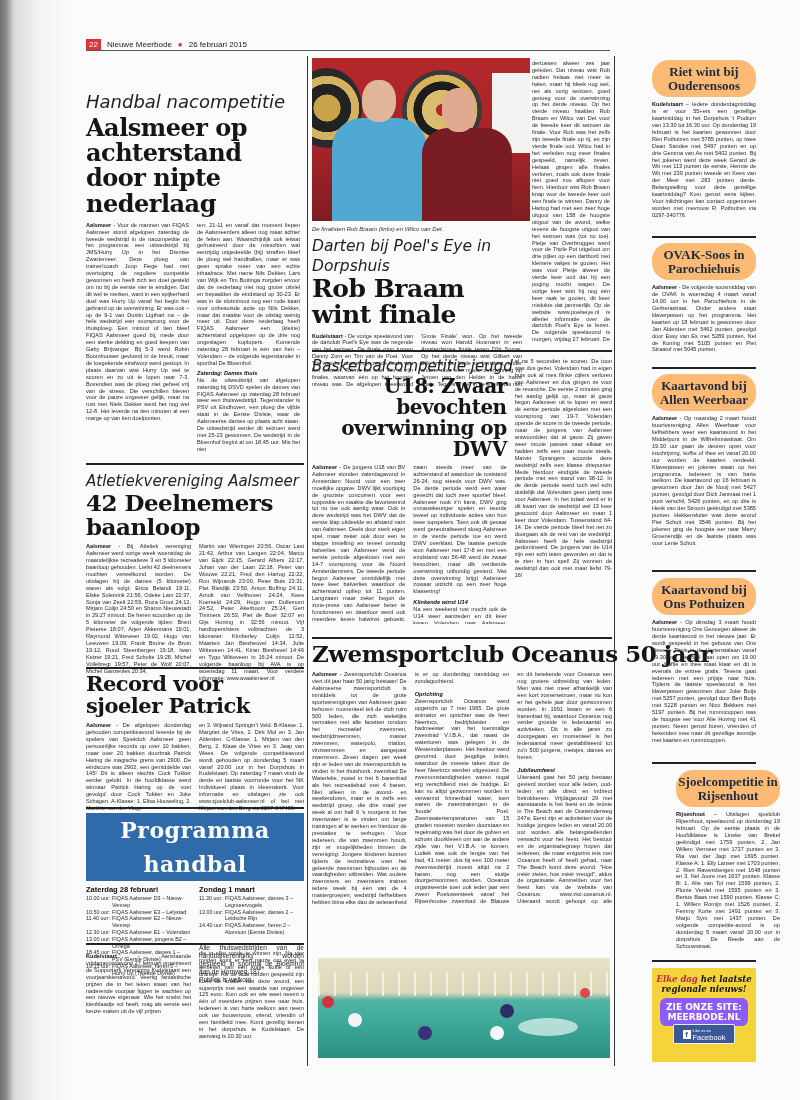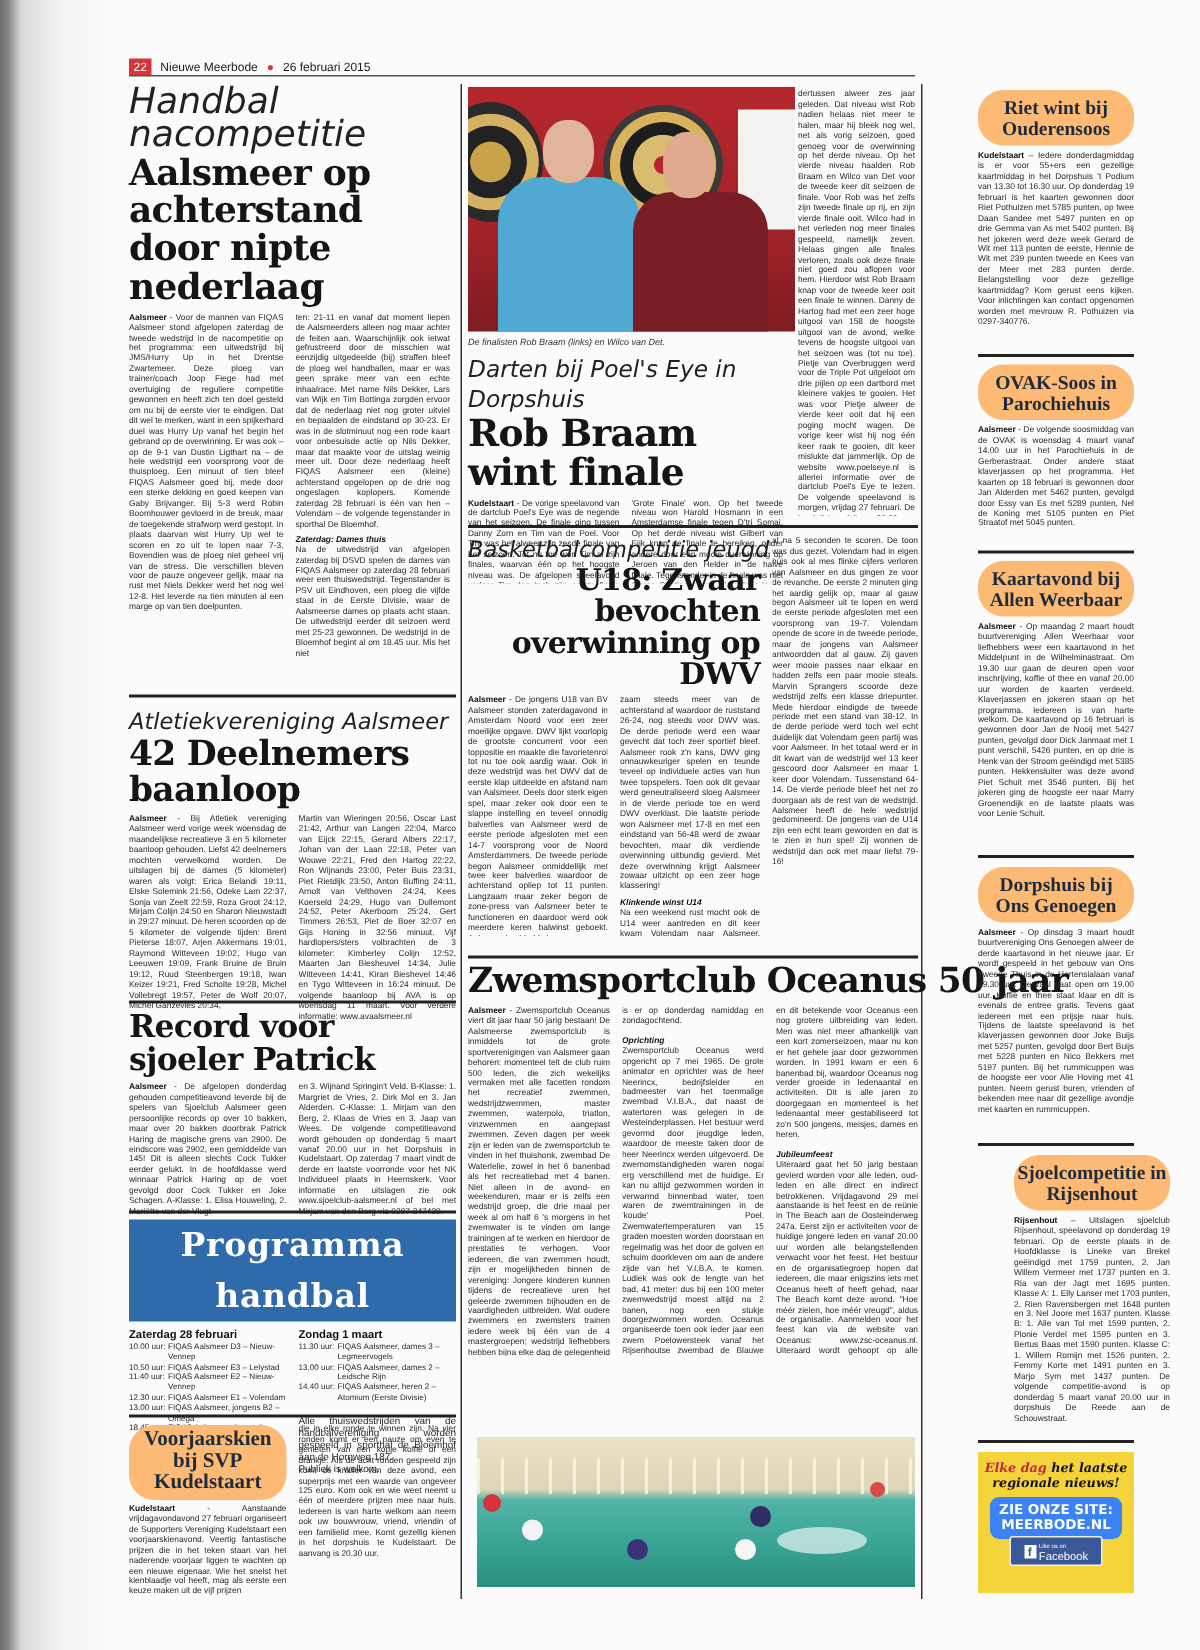--- a/index.html
+++ b/index.html
@@ -26,41 +26,41 @@
   .caption{font-size:6px;font-style:italic;color:#333;}
   .prog-title{background:#2f6aaa;color:#fff;font-family:"DejaVu Serif",serif;font-weight:bold;text-align:center;font-size:22px;line-height:34px;letter-spacing:0.5px;}
   .prog-list{font-size:5.4px;line-height:6.8px;color:#2a2a2a;}
   .prog-list .day{font-weight:bold;font-size:7.5px;line-height:10px;color:#111;}
   .prog-row{display:flex;}
   .prog-row .t{width:26px;flex:none;}
   .ad{position:absolute;left:652px;top:968px;width:104px;height:94px;background:#f4d43a;text-align:center;}
   .ad .line1{font-family:"DejaVu Serif",serif;font-style:italic;font-weight:bold;font-size:8.5px;color:#c02a3a;margin-top:6px;}
   .ad .line1 span{color:#111;}
   .ad .line2{font-family:"DejaVu Serif",serif;font-style:italic;font-weight:bold;font-size:8.5px;color:#111;}
-  .ad .btn{margin:4px 8px 0;background:#3b82f6;color:#fff;font-family:"DejaVu Sans",sans-serif;font-weight:bold;font-size:9px;line-height:10px;padding:4px 2px;border-radius:6px;}
+  .ad .btn{margin:4px 8px 0;background:#8b5cf6;color:#fff;font-family:"DejaVu Sans",sans-serif;font-weight:bold;font-size:9px;line-height:10px;padding:4px 2px;border-radius:6px;}
   .ad .fb{margin:-2px auto 0;width:56px;background:#3b5998;color:#fff;font-size:7.5px;padding:2px;border-radius:2px;border:1px solid #eee;display:flex;align-items:center;justify-content:center;gap:2px;}
   .ad .fb .f{background:#fff;color:#3b5998;font-weight:bold;font-size:8px;width:8px;line-height:9px;}
   .subhead{font-weight:bold;font-style:italic;color:#111;}
 </style>
 </head>
 <body>
 
 <div class="topshadow"></div>
 <div class="leftshadow"></div>
 <div class="page"></div>
 
 <div class="masthead">
   <span class="pagenum">22</span>
   <span>Nieuwe Meerbode</span>
   <span class="dot">●</span>
   <span>26 februari 2015</span>
 </div>
 
 <div class="abs" style="left:86px;top:56px;width:214px;">
-  <div class="kicker" style="font-size:24px;line-height:22px;">Handbal nacompetitie</div>
+  <div class="kicker" style="font-size:18px;line-height:22px;margin-top:35px;">Handbal nacompetitie</div>
   <div class="headline" style="font-size:24px;margin-top:2px;">Aalsmeer op achterstand door nipte nederlaag</div>
   <div class="cols2" style="margin-top:6px;">
     <div class="body" style="height:300px;overflow:hidden;"><b>Aalsmeer</b> <span>- Voor de mannen van FIQAS Aalsmeer stond afgelopen zaterdag de tweede wedstrijd in de nacompetitie op het programma: een uitwedstrijd bij JMS/Hurry Up in het Drentse Zwartemeer. Deze ploeg van trainer/coach Joop Fiege had met overtuiging de reguliere competitie gewonnen en heeft zich ten doel gesteld om nu bij de eerste vier te eindigen. Dat dit wel te merken, want in een spijkerhard duel was Hurry Up vanaf het begin het gebrand op de overwinning. Er was ook – op de 9-1 van Dustin Ligthart na – de hele wedstrijd een voorsprong voor de thuisploeg. Een minuut of tien bleef FIQAS Aalsmeer goed bij, mede door een sterke dekking en goed keepen van Gaby Brijvanger. Bij 5-3 werd Robin Boomhouwer gevloerd in de breuk, maar de toegekende strafworp werd gestopt. In plaats daarvan wist Hurry Up wel te scoren en zo uit te lopen naar 7-3. Bovendien was de ploeg niet geheel vrij van de stress. Die verschillen bleven voor de pauze ongeveer gelijk, maar na rust met Niels Dekker werd het nog wel 12-8. Het leverde na tien minuten al een marge op van tien doelpunten.</span></div>
     <div class="body" style="height:300px;overflow:hidden;">
       <span>ten: 21-11 en vanaf dat moment liepen de Aalsmeerders alleen nog maar achter de feiten aan. Waarschijnlijk ook ietwat gefrustreerd door de misschien wat eenzijdig uitgedeelde (bij) straffen bleef de ploeg wel handballen, maar er was geen sprake meer van een echte inhaalrace. Met name Nils Dekker, Lars van Wijk en Tim Bottinga zorgden ervoor dat de nederlaag niet nog groter uitviel en bepaalden de eindstand op 30-23. Er was in de slotminuut nog een rode kaart voor onbesuisde actie op Nils Dekker, maar dat maakte voor de uitslag weinig meer uit. Door deze nederlaag heeft FIQAS Aalsmeer een (kleine) achterstand opgelopen op de drie nog ongeslagen koplopers. Komende zaterdag 28 februari is één van hen – Volendam – de volgende tegenstander in sporthal De Bloemhof.</span>
       <div class="subhead" style="margin-top:3px;">Zaterdag: Dames thuis</div>
       <span>Na de uitwedstrijd van afgelopen zaterdag bij DSVD spelen de dames van FIQAS Aalsmeer op zaterdag 28 februari weer een thuiswedstrijd. Tegenstander is PSV uit Eindhoven, een ploeg die vijfde staat in de Eerste Divisie, waar de Aalsmeerse dames op plaats acht staan. De uitwedstrijd eerder dit seizoen werd met 25-23 gewonnen. De wedstrijd in de Bloemhof begint al om 18.45 uur. Mis het niet</span>
     </div>
   </div>
 </div>
@@ -158,21 +158,20 @@
       <div style="font-size:6.6px;line-height:8px;margin-top:8px;text-align:justify;">Alle thuiswedstrijden van de handbalvereniging worden gespeeld in sporthal de Bloemhof aan de Hornweg 187.</div>
       <div style="font-size:6.6px;line-height:8px;">Publiek is welkom.</div>
     </div>
   </div>
 </div>
 <div class="rule" style="left:86px;top:943px;width:218px;"></div>
 
 <div class="abs" style="left:86px;top:950px;width:218px;">
   <div class="cols2">
     <div>
-      <div class="box-title" style="font-size:14px;padding:3px 2px;">Voorjaarskien bij SVP Kudelstaart</div>
       <div class="body" style="margin-top:3px;height:70px;overflow:hidden;"><b>Kudelstaart</b> <span>- Aanstaande vrijdagavondavond 27 februari organiseert de Supporters Vereniging Kudelstaart een voorjaarskienavond. Veertig fantastische prijzen die in het teken staan van het naderende voorjaar liggen te wachten op een nieuwe eigenaar. Wie het snelst het kienblaadje vol heeft, mag als eerste een keuze maken uit de vijf prijzen</span></div>
     </div>
     <div class="body" style="height:108px;overflow:hidden;">die in elke ronde te winnen zijn. Na vier ronden komt er een pauze om even te genieten van een kopje koffie of een drankje. Als de acht ronden gespeeld zijn komt de knaller van deze avond, een superprijs met een waarde van ongeveer 125 euro. Kom ook en wie weet neemt u één of meerdere prijzen mee naar huis. Iedereen is van harte welkom aan neem ook uw bouwvrouw, vriend, vriendin of een familielid mee. Komt gezellig kienen in het dorpshuis te Kudelstaart. De aanvang is 20.30 uur.</div>
   </div>
 </div>
 
 <div class="vrule" style="left:307px;top:56px;height:1010px;"></div>
 <div class="vrule" style="left:614px;top:56px;height:1010px;"></div>
 
 <div class="abs" style="left:312px;top:357px;width:300px;">
@@ -237,21 +236,21 @@
 </div>
 <div class="rule" style="left:652px;top:367px;width:104px;"></div>
 
 <div class="abs" style="left:652px;top:374px;width:104px;">
   <div class="box-title" style="font-size:13px;">Kaartavond bij Allen Weerbaar</div>
   <div class="body" style="margin-top:4px;"><b>Aalsmeer</b> <span>- Op maandag 2 maart houdt buurtvereniging Allen Weerbaar voor liefhebbers weer een kaartavond in het Middelpunt in de Wilhelminastraat. Om 19.30 uur gaan de deuren open voor inschrijving, koffie of thee en vanaf 20.00 uur worden de kaarten verdeeld. Klaverjassen en jokeren staan op het programma. Iedereen is van harte welkom. De kaartavond op 16 februari is gewonnen door Jan de Nooij met 5427 punten, gevolgd door Dick Janmaat met 1 punt verschil, 5426 punten, en op drie is Henk van der Stroom geëindigd met 5385 punten. Hekkensluiter was deze avond Piet Schuit met 3546 punten. Bij het jokeren ging de hoogste eer naar Marry Groenendijk en de laatste plaats was voor Lenie Schuit.</span></div>
 </div>
 <div class="rule" style="left:652px;top:570px;width:104px;"></div>
 
 <div class="abs" style="left:652px;top:578px;width:104px;">
-  <div class="box-title" style="font-size:13px;">Dorpshuis bij Ons Genoegen</div>
+  <div class="box-title" style="font-size:13px;">Kaartavond bij Ons Pothuizen</div>
   <div class="body" style="margin-top:4px;"><b>Aalsmeer</b> <span>- Op dinsdag 3 maart houdt buurtvereniging Ons Genoegen alweer de derde kaartavond in het nieuwe jaar. Er wordt gespeeld in het gebouw van Ons Tweede Thuis in de Hortensialaan vanaf 19.30 uur. De zaal gaat open om 19.00 uur. Koffie en thee staat klaar en dit is evenals de entree gratis. Tevens gaat iedereen met een prijsje naar huis. Tijdens de laatste speelavond is het klaverjassen gewonnen door Joke Buijs met 5257 punten, gevolgd door Bert Buijs met 5228 punten en Nico Bekkers met 5197 punten. Bij het rummicuppen was de hoogste eer voor Alie Hoving met 41 punten. Neem gerust buren, vrienden of bekenden mee naar dit gezellige avondje met kaarten en rummicuppen.</span></div>
 </div>
 <div class="rule" style="left:652px;top:762px;width:104px;"></div>
 
 <div class="abs" style="left:676px;top:770px;width:104px;">
   <div class="box-title" style="font-size:13px;">Sjoelcompetitie in Rijsenhout</div>
   <div class="body" style="margin-top:4px;"><b>Rijsenhout</b> <span>– Uitslagen sjoelclub Rijsenhout, speelavond op donderdag 19 februari. Op de eerste plaats in de Hoofdklasse is Lineke van Brekel geëindigd met 1759 punten, 2. Jan Willem Vermeer met 1737 punten en 3. Ria van der Jagt met 1695 punten. Klasse A: 1. Elly Lanser met 1703 punten, 2. Rien Ravensbergen met 1648 punten en 3. Nel Joore met 1637 punten. Klasse B: 1. Alie van Tol met 1599 punten, 2. Plonie Verdel met 1595 punten en 3. Bertus Baas met 1590 punten. Klasse C: 1. Willem Romijn met 1526 punten, 2. Femmy Korte met 1491 punten en 3. Marjo Sym met 1437 punten. De volgende competitie-avond is op donderdag 5 maart vanaf 20.00 uur in dorpshuis De Reede aan de Schouwstraat.</span></div>
 </div>
 <div class="rule" style="left:652px;top:960px;width:104px;"></div>
 

